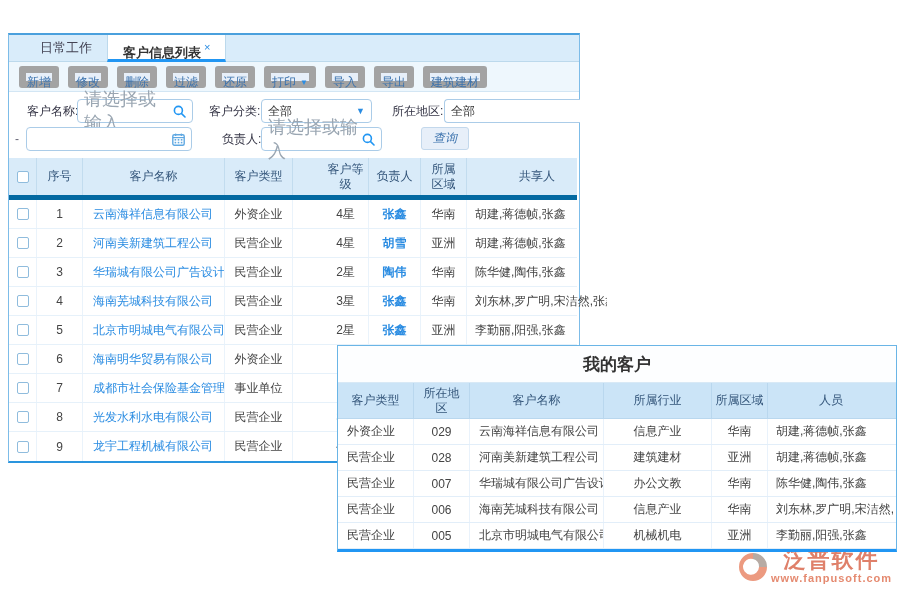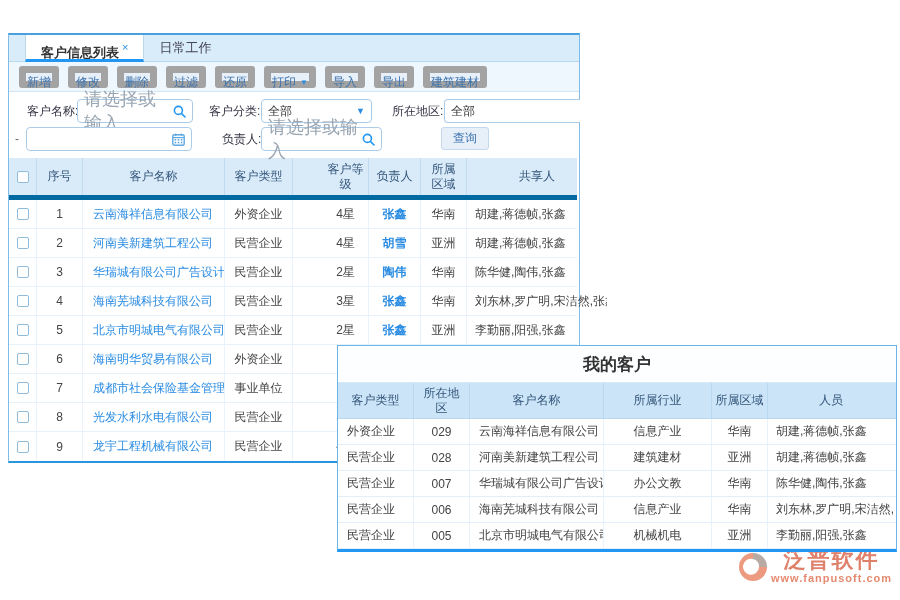--- a/index.html
+++ b/index.html
@@ -90,24 +90,24 @@
   .logo-txt { display:flex; flex-direction:column; align-items:center; }
   .logo-name { font-size:22px; font-weight:bold; color:#df806a; letter-spacing:2px; line-height:24px; }
   .logo-url  { font-size:11px; font-weight:bold; color:#e58a70; letter-spacing:1px; line-height:13px; }
 </style>
 </head>
 <body>
 
 <div class="window">
 
   <div class="tabbar">
+    <div class="tab">日常工作</div>
     <div class="tab active">
       <span>客户信息列表</span><span class="close">×</span>
     </div>
-    <div class="tab">日常工作</div>
   </div>
 
   <div class="toolbar" id="toolbar">
       <div class="tbtn">新增</div>
       <div class="tbtn">修改</div>
       <div class="tbtn">删除</div>
       <div class="tbtn">过滤</div>
       <div class="tbtn">还原</div>
       <div class="tbtn">打印<span class="caret">▼</span></div>
       <div class="tbtn">导入</div>
@@ -161,21 +161,21 @@
     <div class="finput" style="left:252px;top:35px;width:121px;">
       <span class="ph">请选择或输入</span>
       <span class="icon-right">
         <svg width="13" height="13" viewBox="0 0 13 13">
             <circle cx="5.4" cy="5.4" r="4" fill="none" stroke="#2196f3" stroke-width="1.6"></circle>
             <line x1="8.6" y1="8.6" x2="12" y2="12" stroke="#2196f3" stroke-width="1.6" stroke-linecap="round"></line>
           </svg>
       </span>
     </div>
 
-    <div class="fbtn" style="left:432px;top:35px;">查询</div>
+    <div class="fbtn" style="left:412px;top:35px;font-style:italic;">查询</div>
   </div>
 
   <div class="table">
     <div class="thead">
       <div class="th c0">
         <span class="cb"></span>
       </div>
       <div class="th c1">序号</div>
       <div class="th c2" style="justify-content:center;padding-left:0;">客户名称</div>
       <div class="th c3">客户类型</div>

